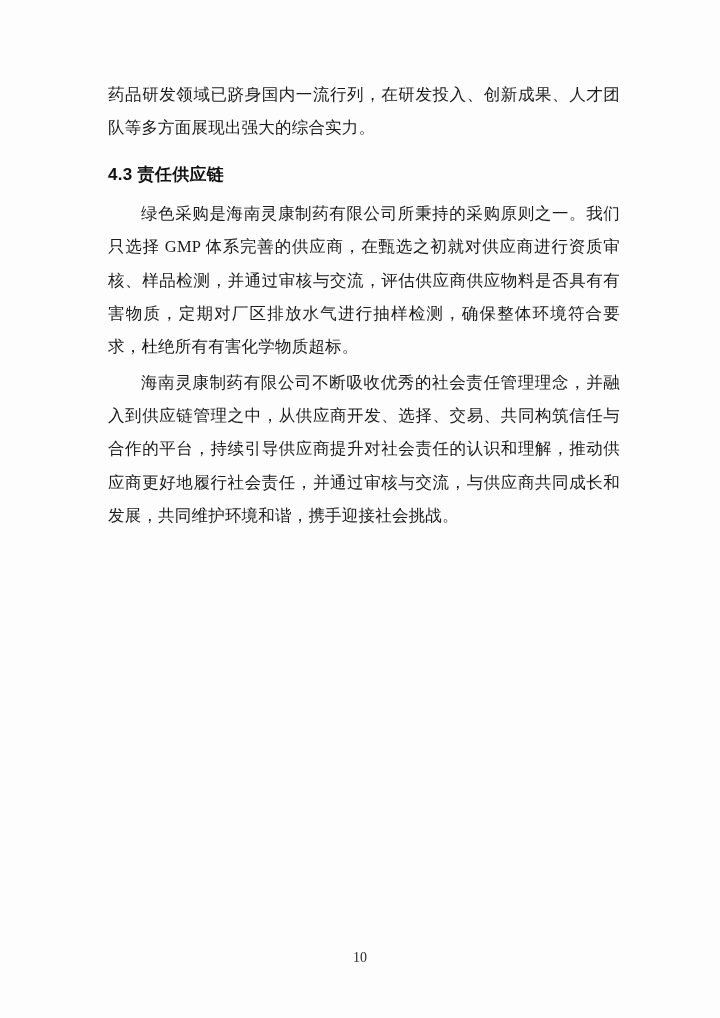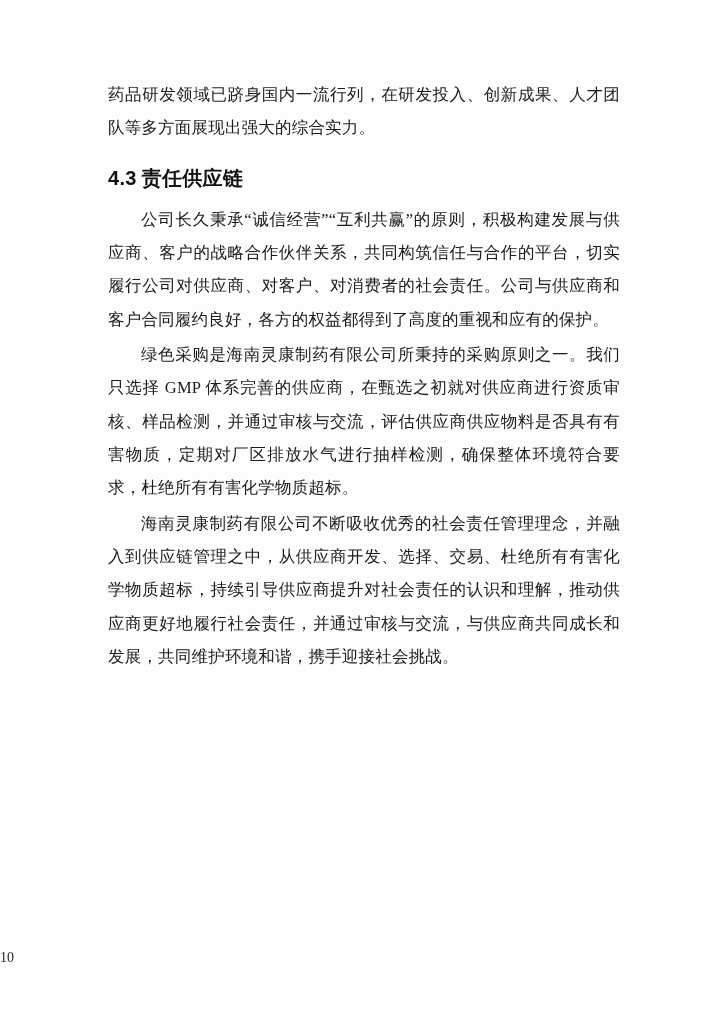--- a/index.html
+++ b/index.html
@@ -34,56 +34,56 @@
     text-indent: 2em;
     letter-spacing: 0.2px;
   }
   .continued {
     text-indent: 0;
     margin-bottom: 10px;
   }
   .heading {
     font-family: "Liberation Sans", sans-serif;
     font-weight: bold;
-    font-size: 20px;
+    font-size: 17px;
     line-height: 1.9;
     margin: 14px 0 6px 0;
     letter-spacing: 0.3px;
     color: #111111;
   }
   .heading .h-num {
     margin-right: 5px;
   }
   .page-number {
     position: absolute;
     left: 0;
     right: 0;
     bottom: 52px;
+    text-align: center;
     font-size: 14px;
     color: #2a2a2a;
     font-family: "Liberation Serif", serif;
   }
 </style>
 </head>
 <body>
 
 <div class="page">
 
   <div class="doc-body">
 
     <p class="para continued">药品研发领域已跻身国内一流行列，在研发投入、创新成果、人才团队等多方面展现出强大的综合实力。</p>
 
     <h2 class="heading">
       <span class="h-num">4.3</span><span>责任供应链</span>
     </h2>
 
-    <p class="para">公司长久秉承“诚信经营”“互利共赢”的原则，积极构建发展与供应商、客户的战略合作伙伴关系，共同构筑信任与合作的平台，切实履行公司对供应商、对客户、对消费者的社会责任。公司与供应商和客户合同履约良好，各方的权益都得到了高度的重视和应有的保护。</p>
 
     <p class="para">绿色采购是海南灵康制药有限公司所秉持的采购原则之一。我们只选择 GMP 体系完善的供应商，在甄选之初就对供应商进行资质审核、样品检测，并通过审核与交流，评估供应商供应物料是否具有有害物质，定期对厂区排放水气进行抽样检测，确保整体环境符合要求，杜绝所有有害化学物质超标。</p>
 
-    <p class="para">海南灵康制药有限公司不断吸收优秀的社会责任管理理念，并融入到供应链管理之中，从供应商开发、选择、交易、杜绝所有有害化学物质超标，持续引导供应商提升对社会责任的认识和理解，推动供应商更好地履行社会责任，并通过审核与交流，与供应商共同成长和发展，共同维护环境和谐，携手迎接社会挑战。</p>
+    <p class="para">海南灵康制药有限公司不断吸收优秀的社会责任管理理念，并融入到供应链管理之中，从供应商开发、选择、交易、共同构筑信任与合作的平台，持续引导供应商提升对社会责任的认识和理解，推动供应商更好地履行社会责任，并通过审核与交流，与供应商共同成长和发展，共同维护环境和谐，携手迎接社会挑战。</p>
 
 
   </div>
 
   <div class="page-number">10</div>
 
 </div>
 
 </body></html>

